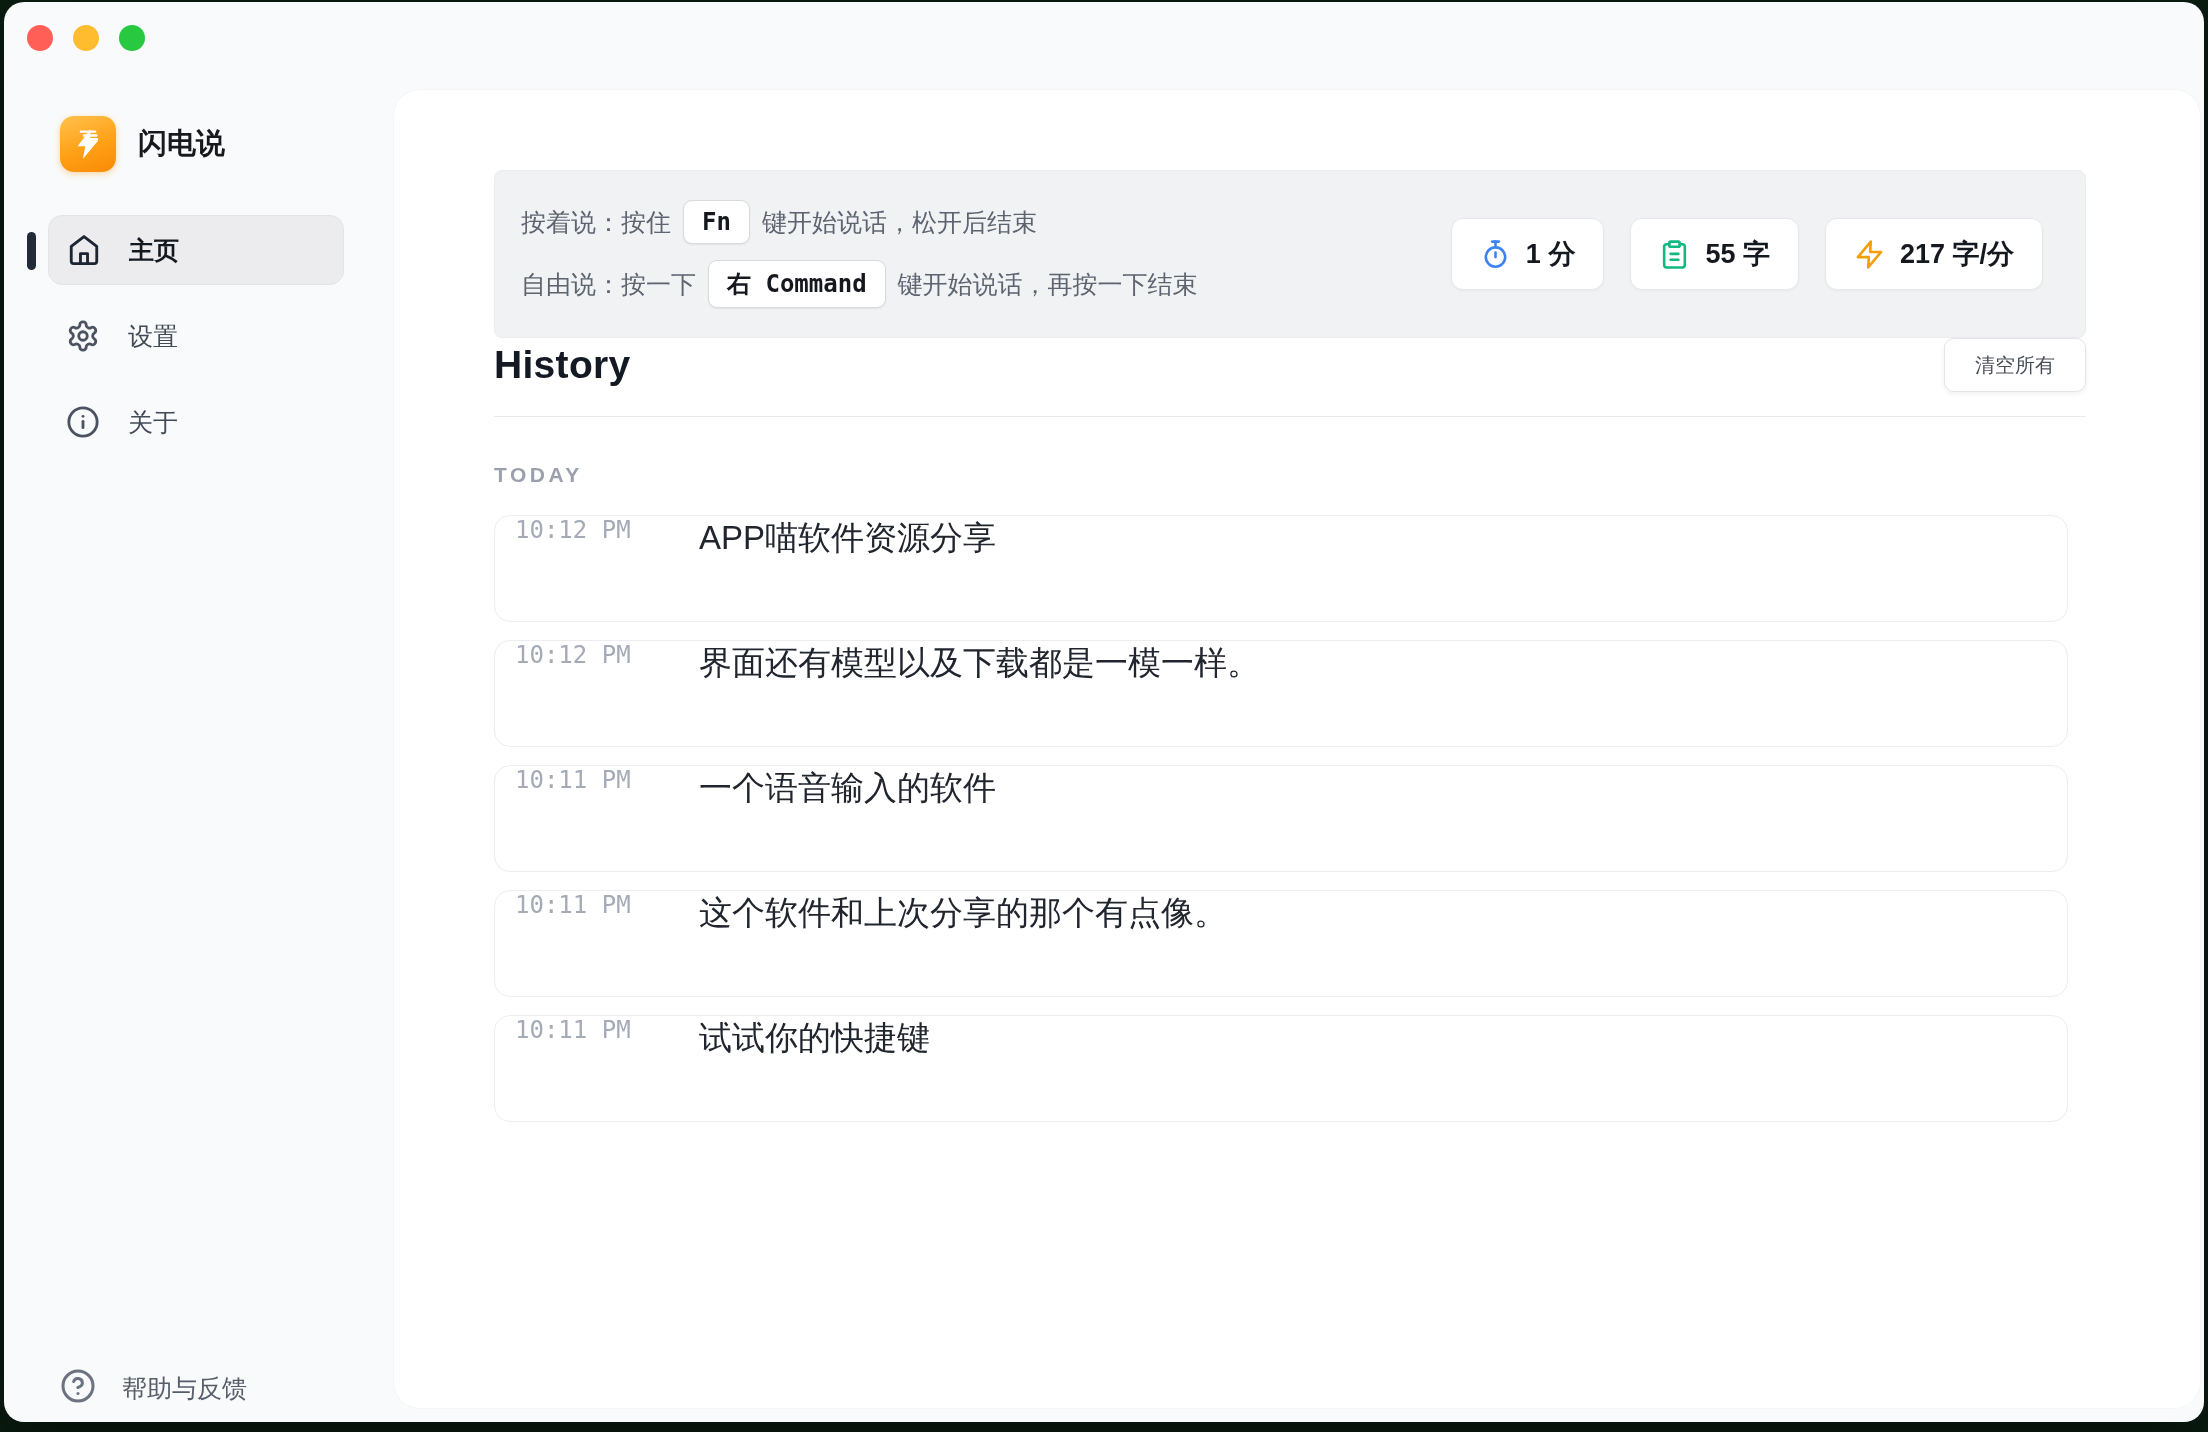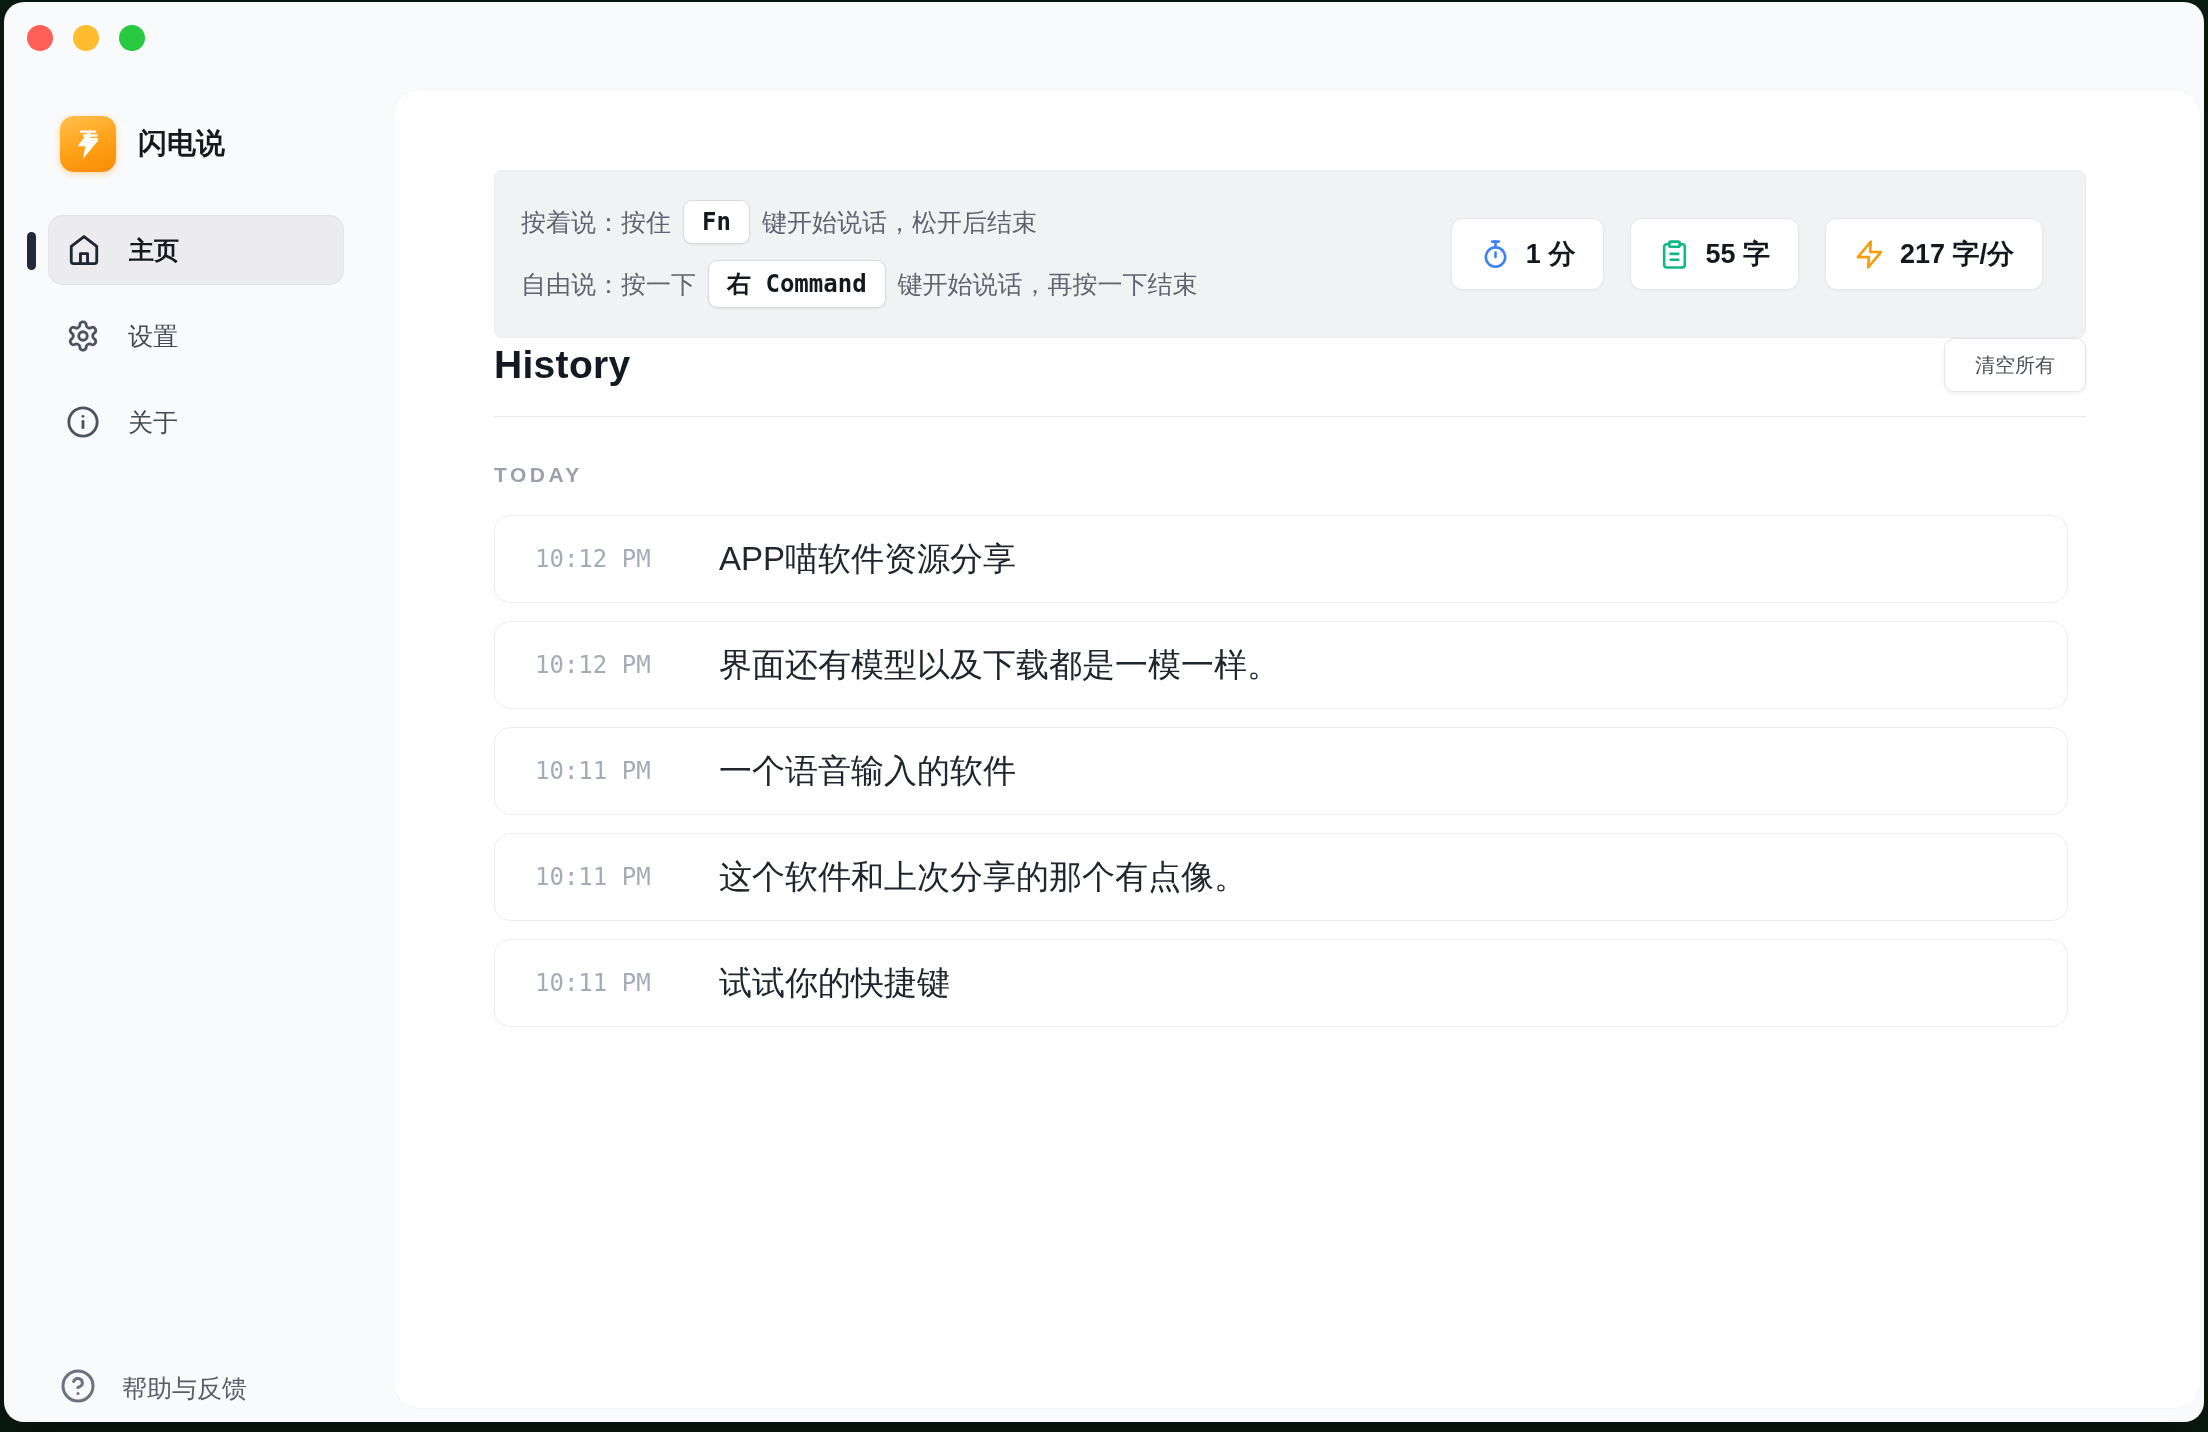--- a/index.html
+++ b/index.html
@@ -111,23 +111,23 @@
   }
   .divider { margin-top: 24px; height: 1px; background: #e9eaed; }
 
   .group-label {
     margin-top: 46px; font-size: 21px; font-weight: 700;
     letter-spacing: 3.5px; color: #9aa1ac;
   }
 
   .history-list { margin-top: 28px; }
   .history-card {
-    height: 88px; margin: 0 18px 18px 0; border-radius: 16px;
+    height: 107px; margin: 0 18px 18px 0; border-radius: 16px;
     background: #ffffff; border: 1px solid #ecedf0;
-    display: flex; align-items: center; padding: 0 40px;
+    display: flex; padding: 0 20px;
   }
   .card-time {
     width: 152px; flex: none;
     font-family: "DejaVu Sans Mono", "Liberation Mono", monospace;
     font-size: 24px; color: #a4abb6;
   }
   .card-text { margin-left: 32px; font-size: 33px; color: #20252e; }
 </style>
 </head>
 <body>

